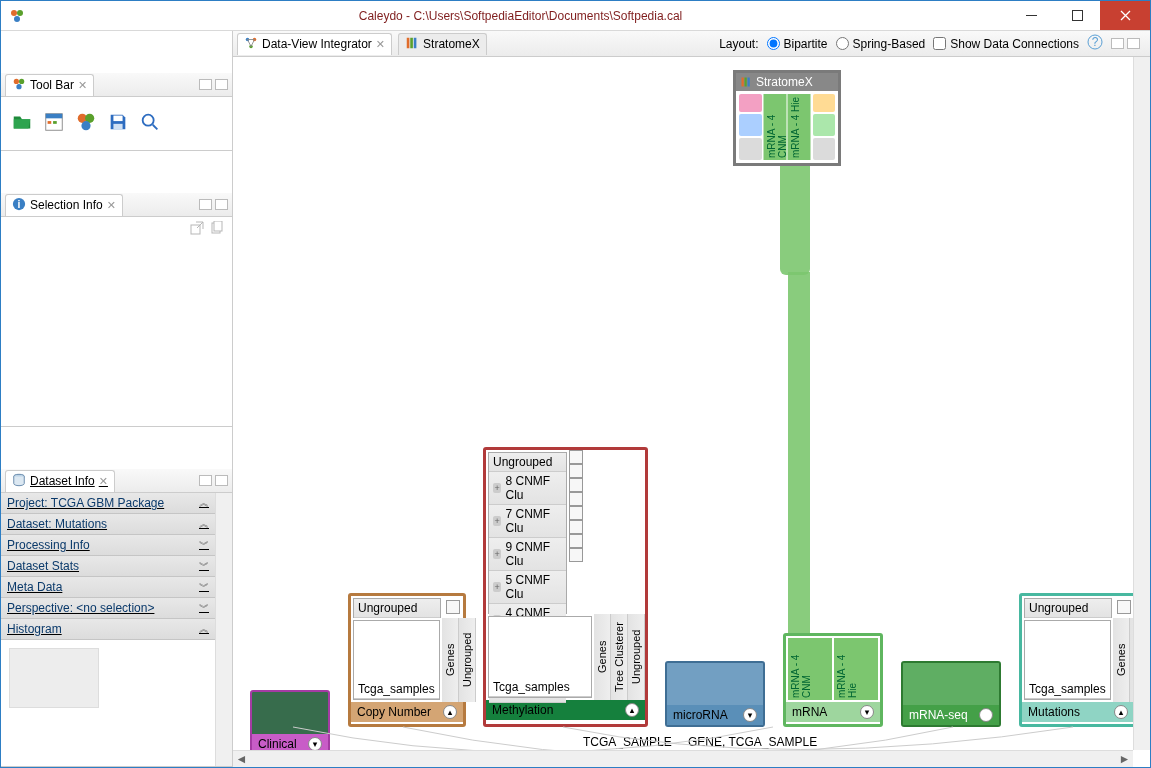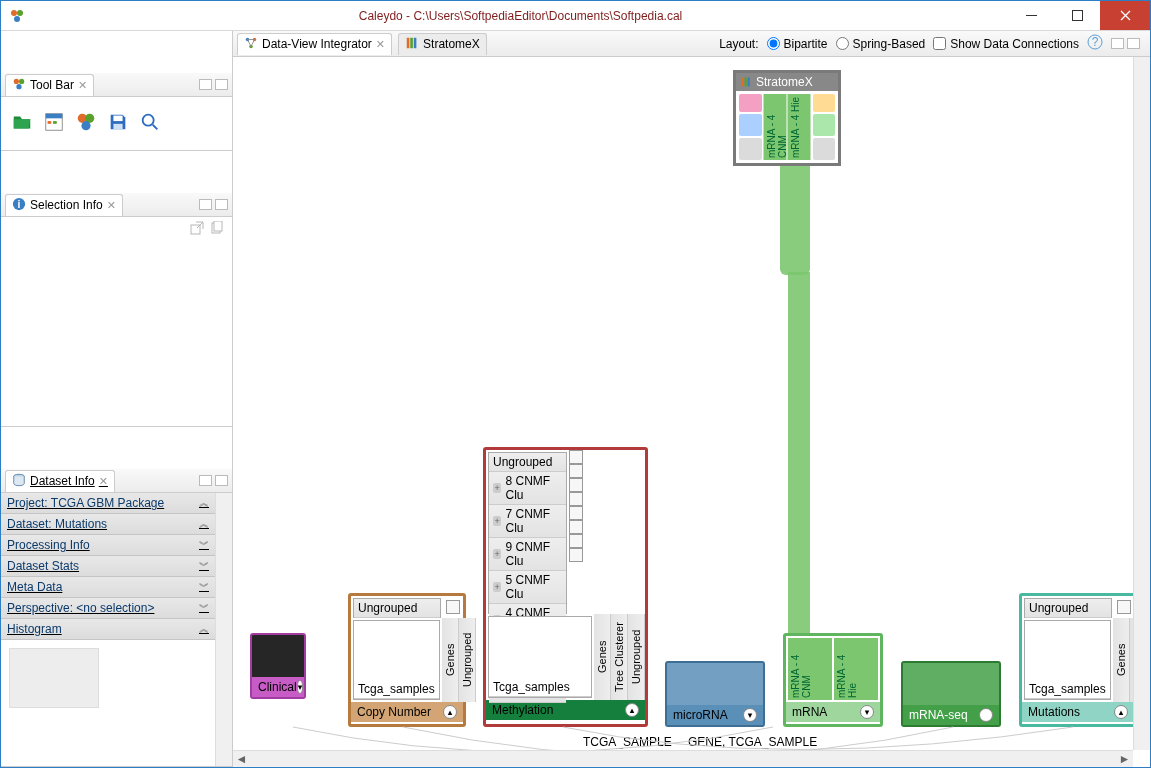--- a/index.html
+++ b/index.html
@@ -44,21 +44,21 @@
 .canvas { flex: 1; position: relative; background: #fff; overflow: hidden; }
 .canvas-inner { position: absolute; inset: 0 17px 17px 0; }
 .hscroll { position: absolute; left: 0; right: 17px; bottom: 0; height: 17px; background: #f0f0f0; border-top: 1px solid #ddd; display:flex; align-items:center; }
 .hscroll .arrow { width:17px; text-align:center; color:#666; }
 .canvas .vscroll { position: absolute; top: 0; right: 0; bottom: 17px; }
 .node { position: absolute; border-radius: 3px; }
 .node-title { display: flex; align-items: center; justify-content: space-between; padding: 3px 6px; color: #000; font-size: 12px; }
 .node-title .tri { width: 14px; height: 14px; border: 1px solid #888; border-radius: 50%; background: #fff; display:flex; align-items:center; justify-content:center; font-size:9px; }
 .node.simple { height: 66px; display:flex; flex-direction:column; }
 .node.simple .body { flex:1; background: rgba(255,255,255,.15); }
-.node.clinical { background:#000000; border:2px solid #a43ba3; width:56px; left:17px; top:576px; height:66px; }
+.node.clinical { background:#14532d; border:2px solid #a43ba3; width:80px; left:17px; top:633px; height:66px; }
 .node.copynumber { background:#fff; border:3px solid #b67a3f; width:118px; left:115px; top:536px; height:134px; }
 .node.methylation { background:#fff; border:3px solid #b13a3a; width:165px; left:250px; top:390px; height:280px; }
 .node.microrna { background:#5a8fb8; border:2px solid #3f6e94; width:100px; left:432px; top:604px; height:66px; }
 .node.mrna { background:#fff; border:3px solid #5fb65f; width:100px; left:550px; top:576px; height:94px; }
 .node.mrnaseq { background:#44a048; border:2px solid #2d7a31; width:100px; left:668px; top:604px; height:66px; }
 .node.mutations { background:#fff; border:3px solid #48b8a0; width:118px; left:786px; top:536px; height:134px; }
 .node .panel { background:#fff; border:1px solid #aaa; margin:2px; display:flex; flex-direction:column; }
 .node .panel .cell { border-bottom:1px solid #ccc; padding:2px 4px; display:flex; align-items:center; gap:4px; background:linear-gradient(#eee,#e3e3e3); }
 .node .panel .cell.white { background:#fff; flex:1; align-items:flex-end; }
 .plus { width:10px; height:10px; background:#ccc; border-radius:2px; display:flex; align-items:center; justify-content:center; font-size:9px; color:#666; }

